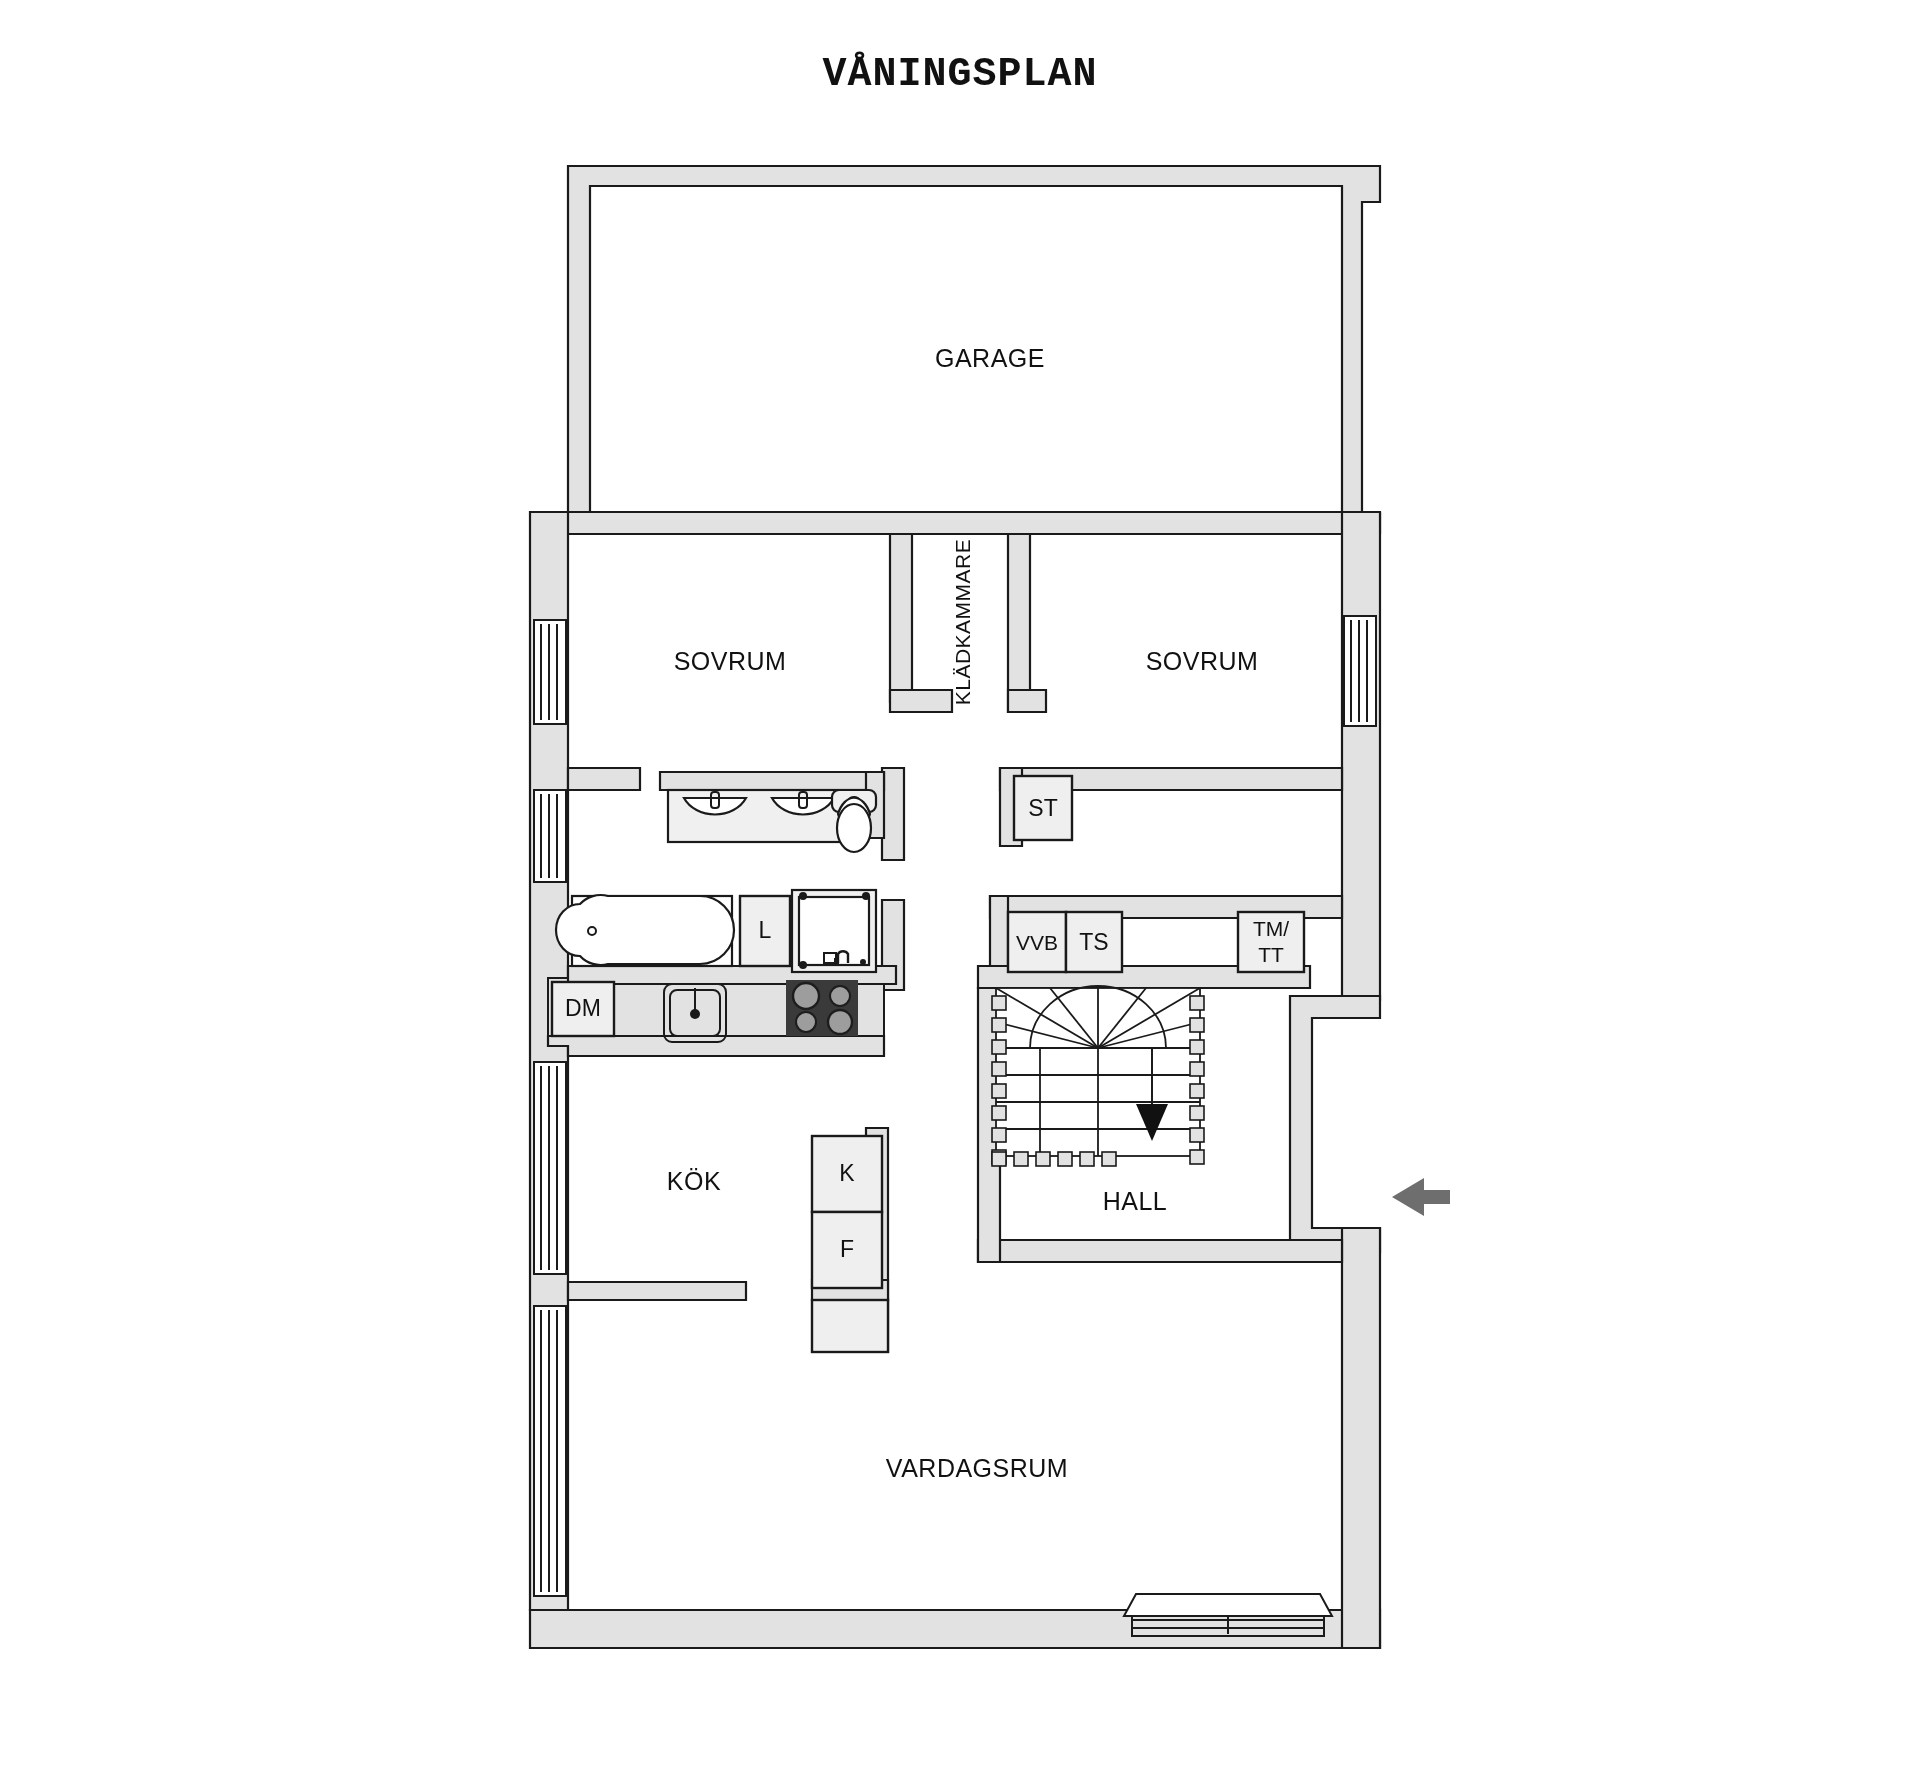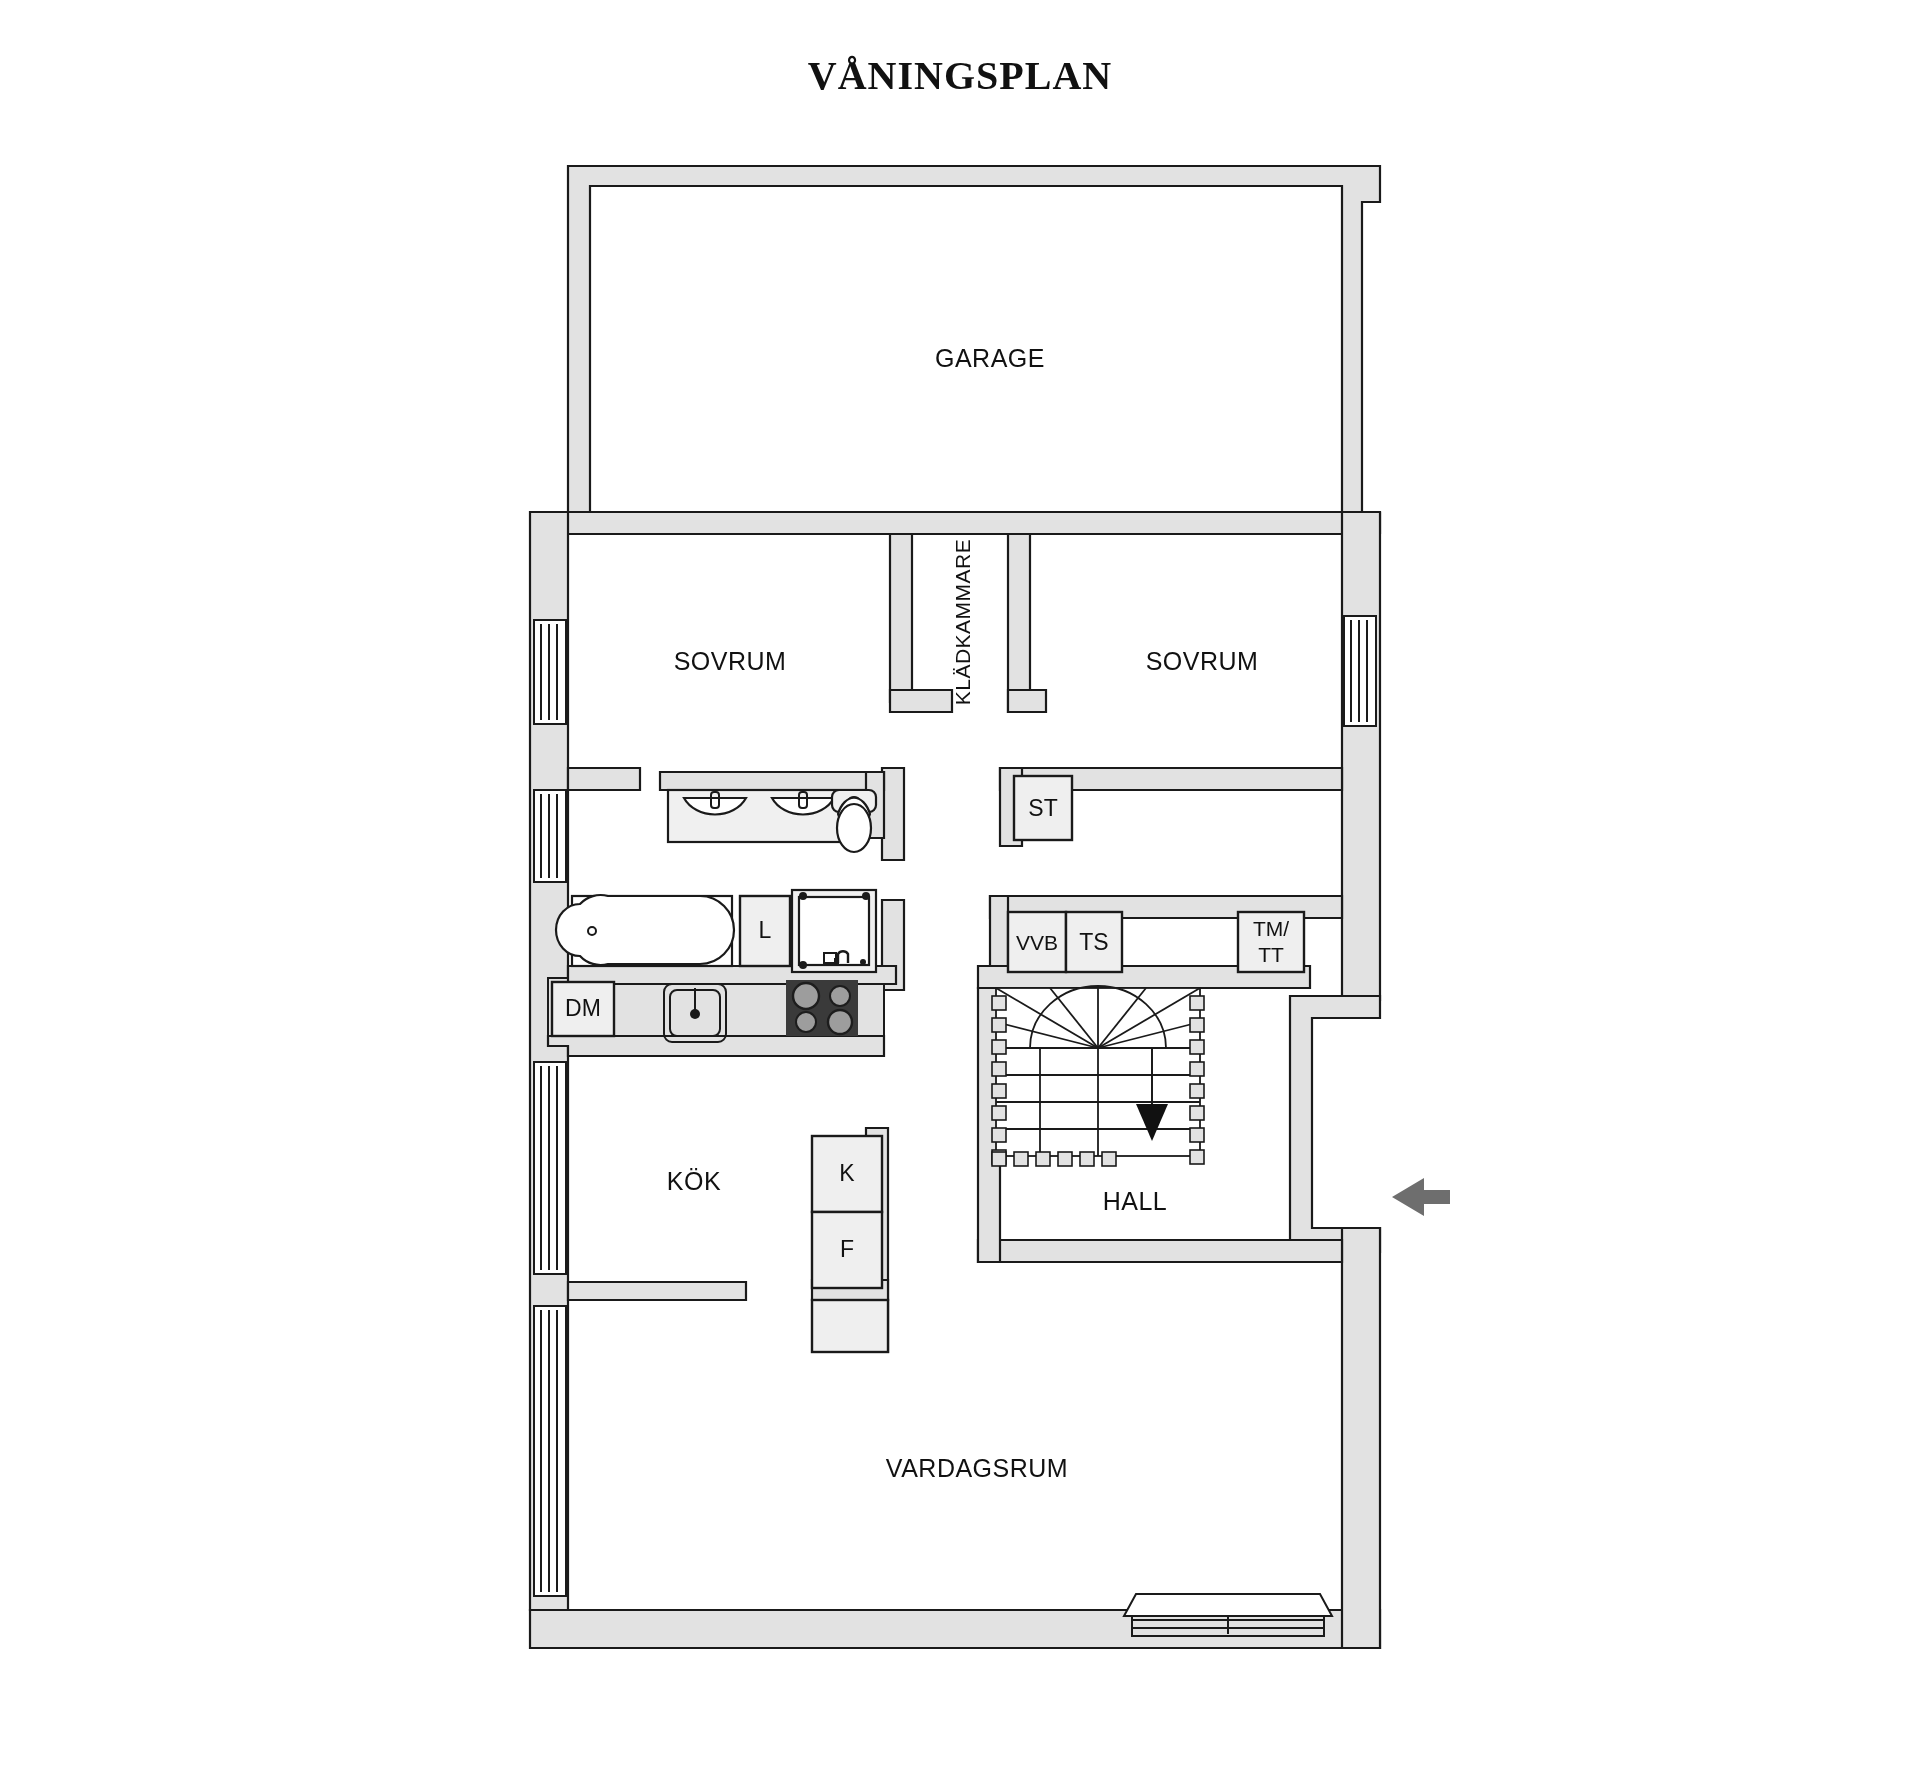--- a/index.html
+++ b/index.html
@@ -13,21 +13,21 @@
     font-family: "Liberation Sans", sans-serif;
     overflow: hidden;
     position: relative;
   }
   #plan-title {
     position: absolute;
     top: 52px;
     left: 0;
     width: 1920px;
     text-align: center;
-    font-family: Liberation Serif, serif;
+    font-family: Liberation Mono, monospace;
     font-weight: bold;
     font-size: 40px;
     letter-spacing: 1px;
     color: #111111;
     user-select: none;
   }
   #floorplan-stage {
     position: absolute;
     top: 0;
     left: 0;

